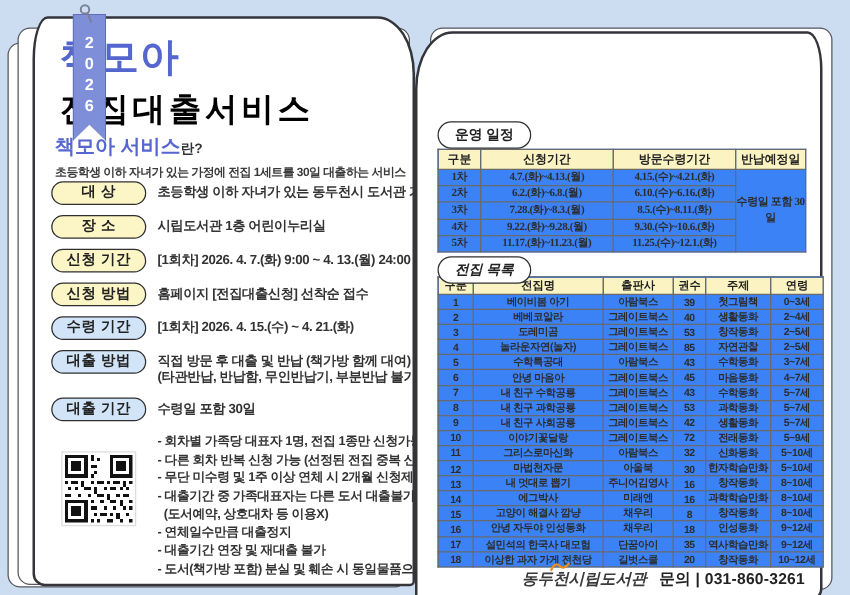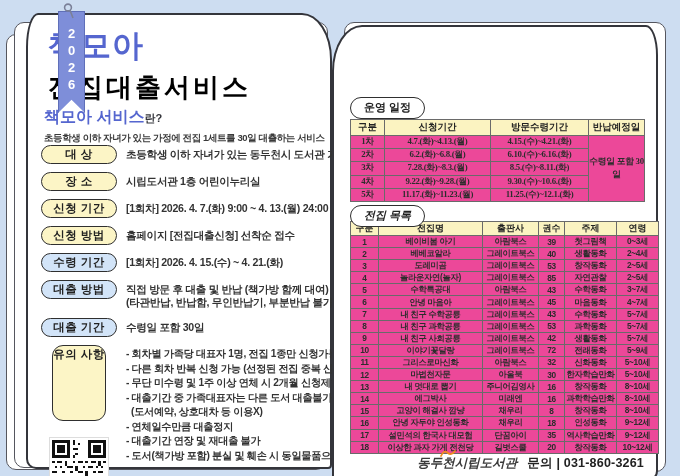--- a/index.html
+++ b/index.html
@@ -65,21 +65,21 @@
   .left-col { flex:0 0 76px; display:flex; flex-direction:column; align-items:center; }
   #qr-box { margin-top:16px; width:60px; height:60px; border:1px solid #ddd; padding:2px; background:#fff; }
   
   .section-pill {
     position:absolute; display:inline-block; background:#fff;
     border:1.7px solid #2f2f2f; border-radius:12px;
     padding:2px 13px 3px; font-size:11px; font-weight:800; color:#222; z-index:3;
   }
   #sched-pill { left:16px; top:70px; }
   #books-pill { left:16px; top:178px;font-style:italic; }
-  table { border-collapse:collapse; position:absolute; left:16px; background:#ec4899; table-layout:fixed;padding-left:27px; }
+  table { border-collapse:collapse; position:absolute; left:16px; background:#3b82f6; table-layout:fixed;padding-left:27px; }
   th,td { border:1px solid #6a6a6a; text-align:center; overflow:hidden; }
   th { background:#fbf3c1; font-weight:800; color:#222; }
   #sched-table { top:92px; width:294px; }
   #sched-table th { font-size:9.5px; height:16px; }
   #sched-table td { font-size:8.8px; font-weight:600; height:13.2px; letter-spacing:-0.3px;font-family:Liberation Serif, serif; }
   #books-table { top:194px; width:294px; }
   #books-table th { font-size:9px; height:14px; }
   #books-table td { font-size:8.3px; font-weight:600; height:12.1px; letter-spacing:-0.3px; white-space:nowrap; }
   
   #footer { position:absolute; right:12px; bottom:7px; display:flex; align-items:flex-end; gap:10px; z-index:3;margin-top:13px; }
@@ -143,21 +143,20 @@
         <div>직접 방문 후 대출 및 반납 (책가방 함께 대여)</div>
         <div>(타관반납, 반납함, 무인반납기, 부분반납 불가)</div>
       </div>
     </div>
     <div class="info-row">
       <div class="pill blue">대출 기간</div>
       <div class="row-text">수령일 포함 30일</div>
     </div>
     <div class="info-row">
       <div class="left-col">
-        <div class="pill yellow">유의 사항</div>
         <div id="qr-box">
           <svg width="54" height="54" viewBox="0 0 21 21" shape-rendering="crispEdges">
             <rect x="0" y="0" width="7" height="7" fill="#111"></rect>
               <rect x="1" y="1" width="5" height="5" fill="#fff"></rect>
               <rect x="2" y="2" width="3" height="3" fill="#111"></rect>
             <rect x="14" y="0" width="7" height="7" fill="#111"></rect>
               <rect x="15" y="1" width="5" height="5" fill="#fff"></rect>
               <rect x="16" y="2" width="3" height="3" fill="#111"></rect>
             <rect x="0" y="14" width="7" height="7" fill="#111"></rect>
               <rect x="1" y="15" width="5" height="5" fill="#fff"></rect>

